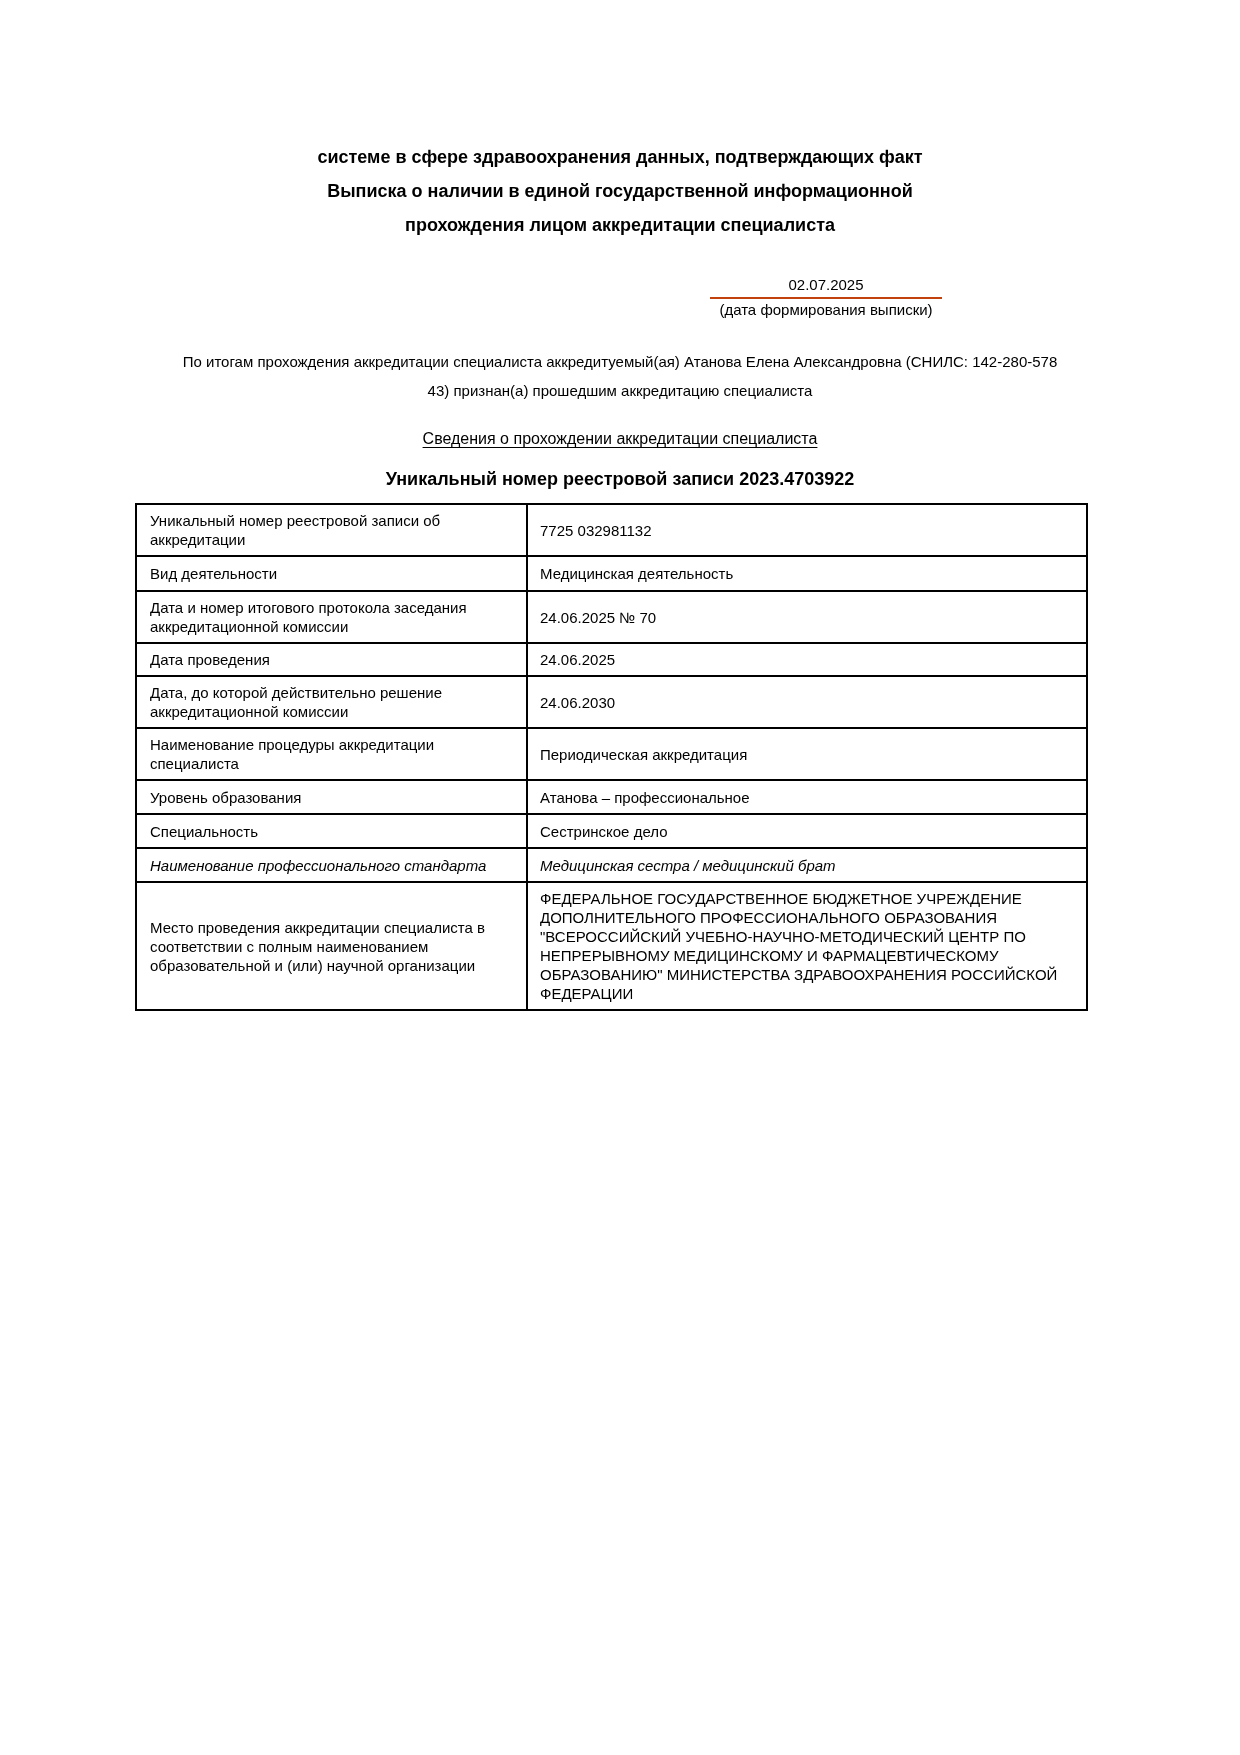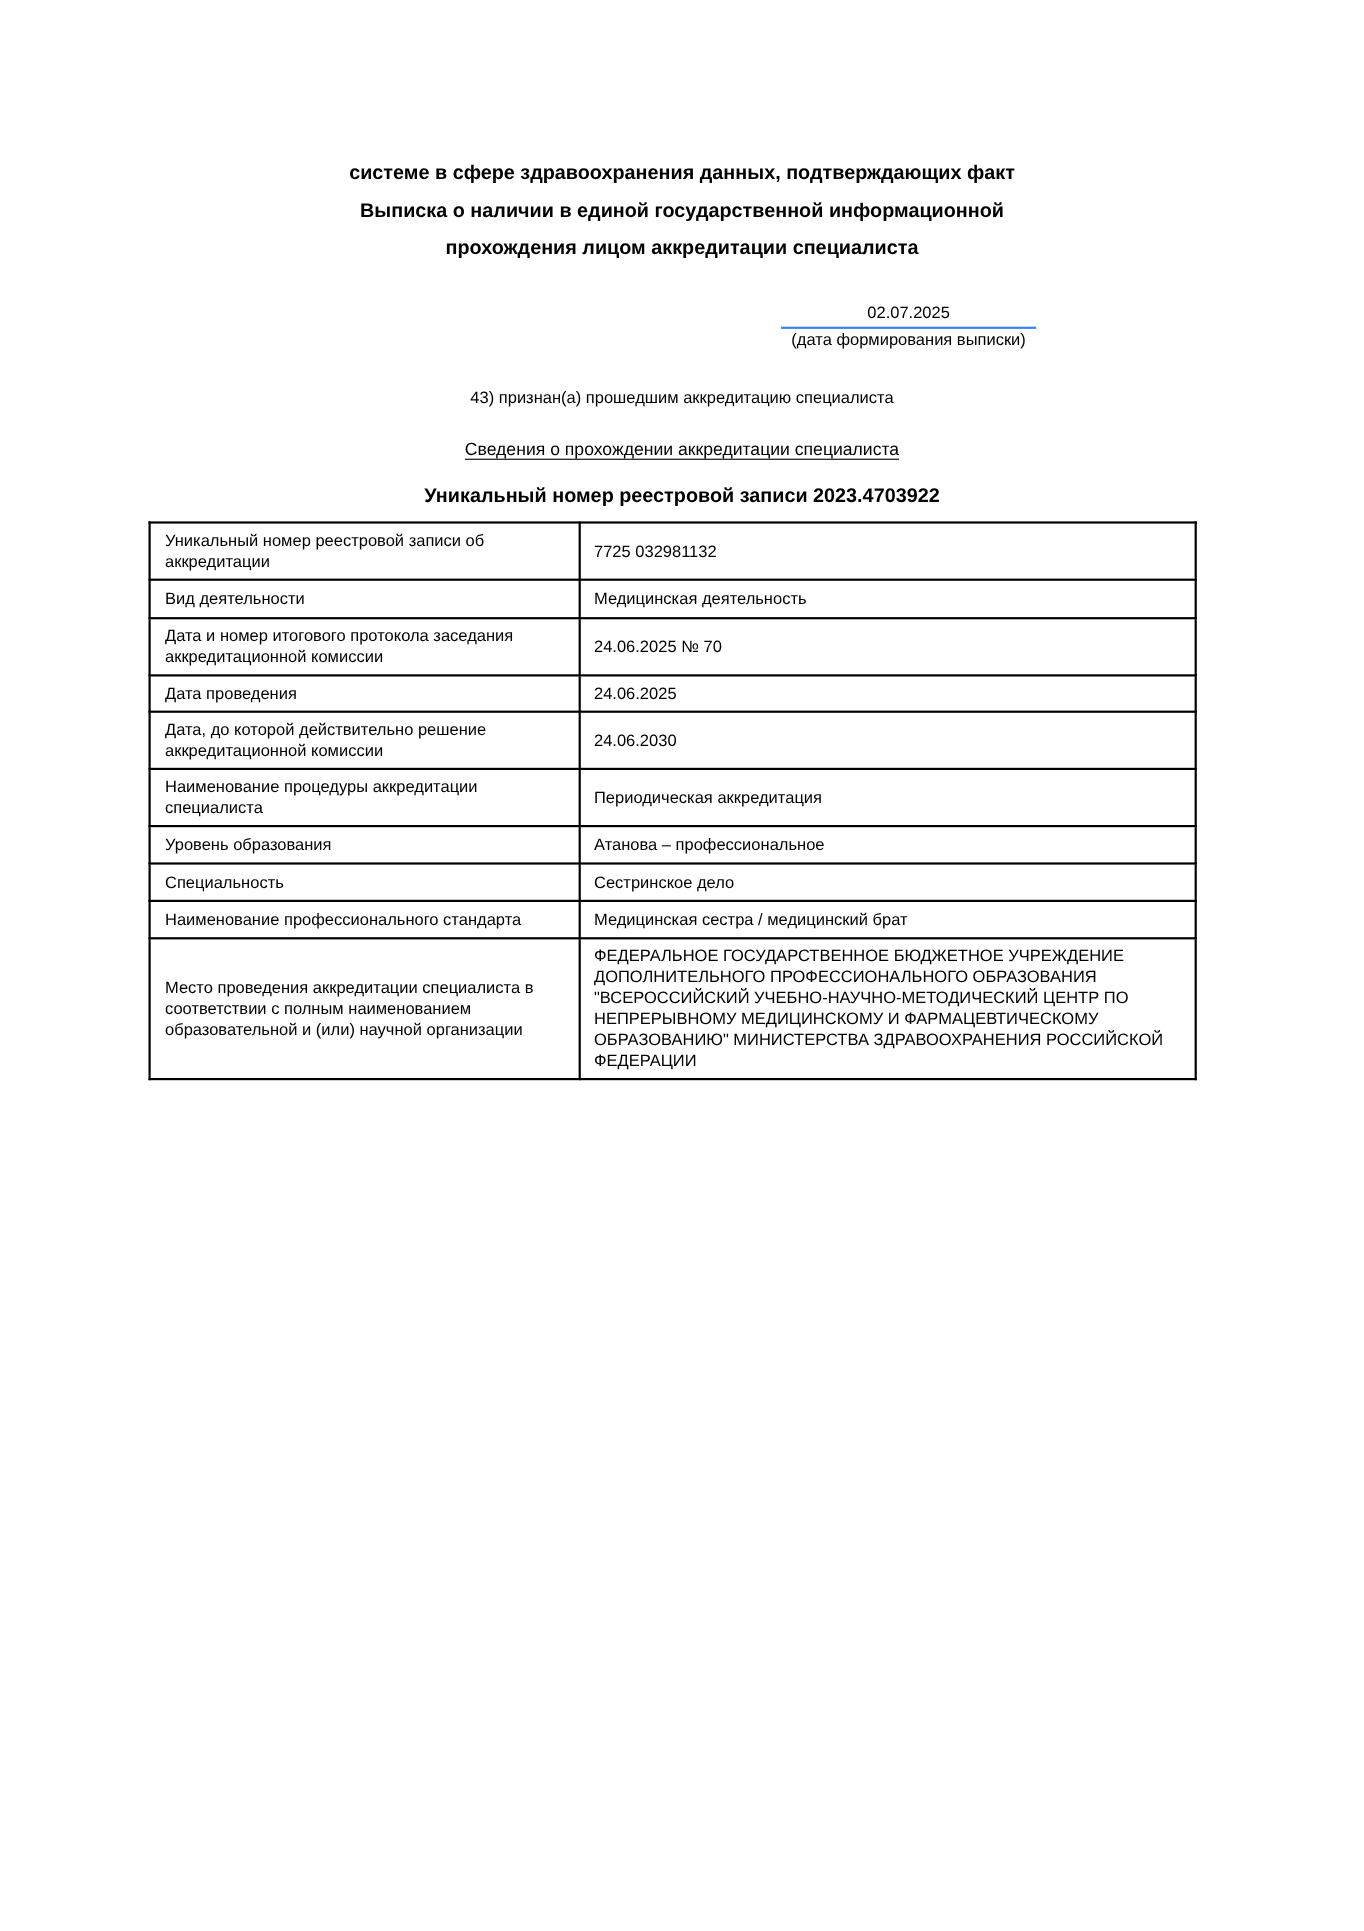--- a/index.html
+++ b/index.html
@@ -26,21 +26,21 @@
   .date-block {
     width: 232px;
     margin-left: 710px;
     margin-top: 34px;
     text-align: center;
     font-size: 15px;
   }
   .date-value {
     display: block;
     padding-bottom: 3px;
-    border-bottom: 2px solid #3b82f6;
+    border-bottom: 2px solid #c2410c;
     line-height: 18px;
   }
   .date-caption {
     display: block;
     margin-top: 2px;
     line-height: 18px;
   }
   .intro {
     margin-top: 28px;
     text-align: center;
@@ -86,40 +86,41 @@
     box-sizing: border-box;
   }
   tr.r1  { height: 52px; padding-left: 42px; }
   tr.r2  { height: 35px; }
   tr.r3  { height: 51px; }
   tr.r4  { height: 20px; }
   tr.r5  { height: 52px; }
   tr.r6  { height: 52px; margin-left: 47px; }
   tr.r7  { height: 34px; }
   tr.r8  { height: 34px; }
-  tr.r9  { height: 34px; }
+  tr.r9  { height: 34px; font-style: italic; }
   tr.r10 { height: 123px; }
 </style>
 </head>
 <body>
 
 <div class="page">
 
   <div class="doc-title">
     <div>системе в сфере здравоохранения данных, подтверждающих факт</div>
     <div>Выписка о наличии в единой государственной информационной</div>
     <div>прохождения лицом аккредитации специалиста</div>
   </div>
 
   <div class="date-block">
     <span class="date-value">02.07.2025</span>
     <span class="date-caption">(дата формирования выписки)</span>
   </div>
 
   <div class="intro">
+    <div>По итогам прохождения аккредитации специалиста аккредитуемый(ая) Атанова Елена Александровна (СНИЛС: 142-280-578</div>
     <div>43) признан(а) прошедшим аккредитацию специалиста</div>
   </div>
 
   <div class="section-heading">Сведения о прохождении аккредитации специалиста</div>
 
   <div class="registry-heading">Уникальный номер реестровой записи 2023.4703922</div>
 
   <table class="acc-table">
     <tbody>
       <tr class="r1">

